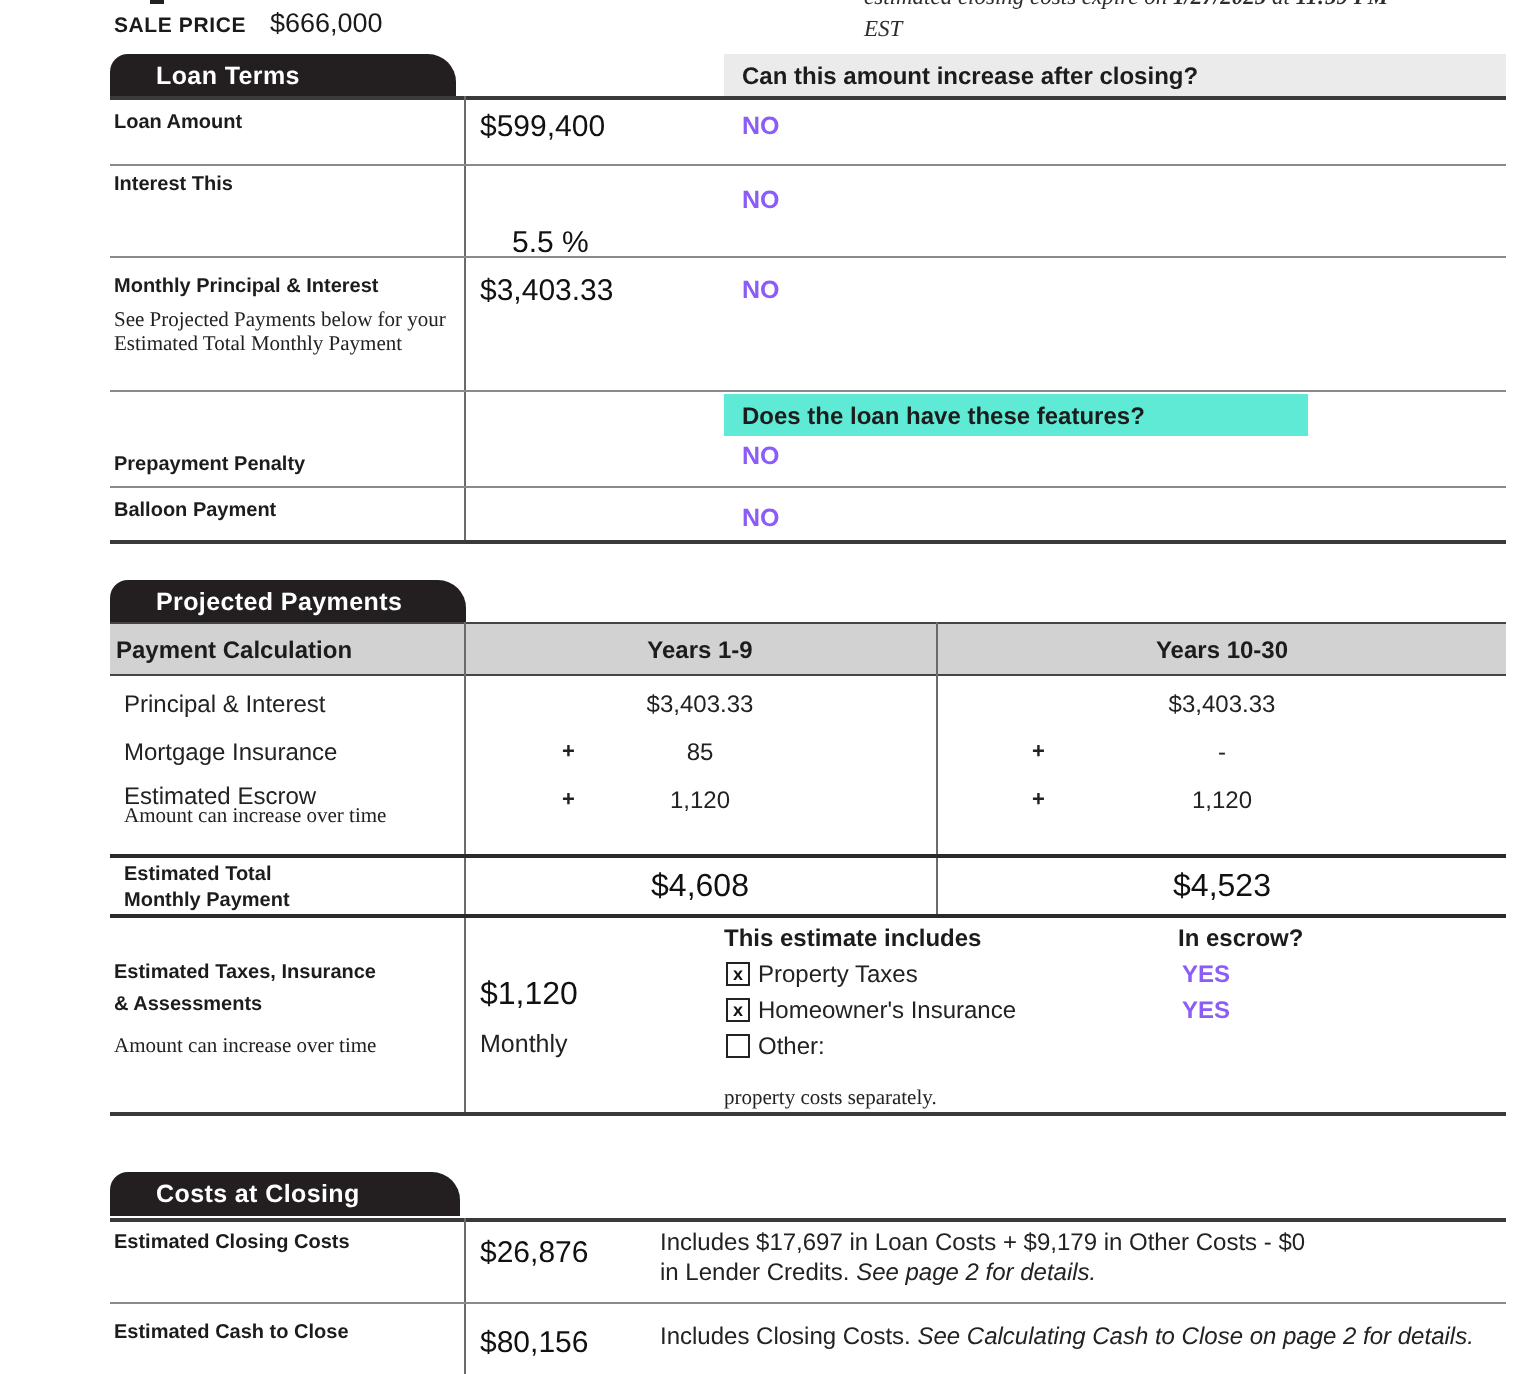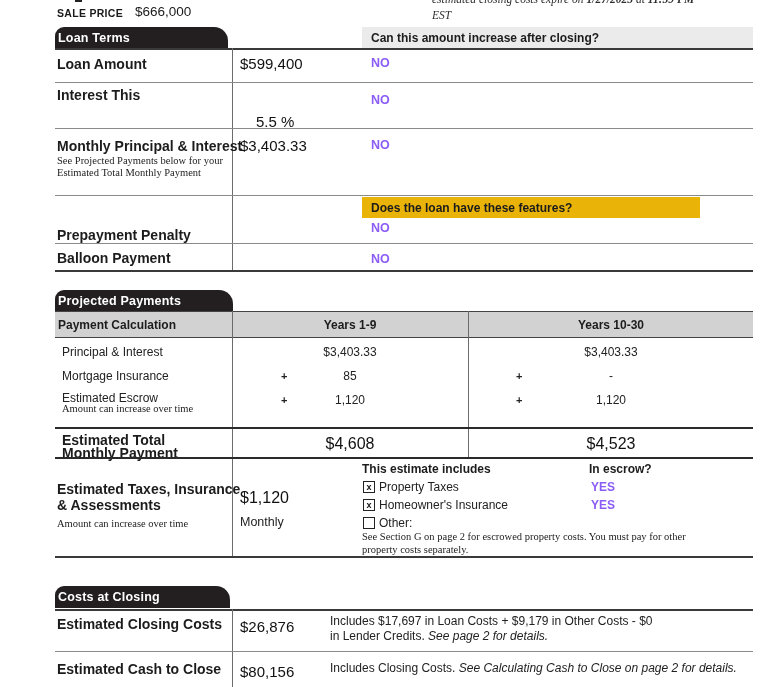--- a/index.html
+++ b/index.html
@@ -1,29 +1,29 @@
 <!DOCTYPE html>
 <html><head>
 <meta charset="utf-8">
 <style>
   html,body{margin:0;padding:0;background:#fff;}
   .page{position:relative;width:760px;height:687px;background:#ffffff;overflow:hidden;
         font-family:"Liberation Sans",sans-serif;color:#1a1a1a;border-radius:32px;}
   .abs{position:absolute;}
   .b{font-weight:bold;}
   .tab{position:absolute;height:22px;background:#231f20;color:#ffffff;font-weight:bold;
-       font-size:12.5px;line-height:22px;padding-left:3px;box-sizing:border-box;
+       font-size:12.5px;line-height:22px;padding-left:23px;box-sizing:border-box;
        border-radius:9px 14px 0 0;letter-spacing:.2px;}
   .graybar{position:absolute;height:21px;font-weight:bold;font-size:12px;line-height:22px;
        padding-left:9px;box-sizing:border-box;color:#1c1c1c;}
   .hline{position:absolute;left:55px;width:698px;background:#8a8a8a;height:1px;}
   .hline.heavy{height:2px;background:#2a2a2a;}
   .hline.med{height:1.5px;background:#3a3a3a;}
   .vline{position:absolute;width:1px;background:#6b6b6b;}
-  .lbl{position:absolute;font-weight:bold;font-size:14px;color:#1c1c1c;}
+  .lbl{position:absolute;font-weight:bold;font-size:10px;color:#1c1c1c;}
   .lbl-sm{position:absolute;font-size:12px;color:#222;}
   .val{position:absolute;font-size:15px;color:#111;}
   .val-lg{position:absolute;font-size:16px;color:#111;}
   .no{position:absolute;font-weight:bold;font-size:12.5px;color:#8b5cf6;}
   .note{position:absolute;font-family:"Liberation Serif",serif;font-size:10.5px;color:#222;white-space:nowrap;}
   .ctr{transform:translateX(-50%);}
   .plus{position:absolute;font-size:11px;font-weight:bold;color:#222;}
   .cb{position:absolute;width:10px;height:10px;border:1.2px solid #222;font-size:9px;
       line-height:10px;text-align:center;font-weight:bold;color:#111;background:#fff;}
   .expiry{position:absolute;left:430px;top:0;width:326px;height:26px;overflow:hidden;
@@ -63,21 +63,21 @@
   <div class="no" style="left:371px;top:93px;">NO</div>
   <div class="hline" style="top:128px;"></div>
 
   <div class="lbl" style="left:57px;top:138px;">Monthly Principal &amp; Interest</div>
   <div class="note" style="left:57px;top:155px;">See Projected Payments below for your</div>
   <div class="note" style="left:57px;top:167px;">Estimated Total Monthly Payment</div>
   <div class="val" style="left:240px;top:137px;">$3,403.33</div>
   <div class="no" style="left:371px;top:138px;">NO</div>
   <div class="hline" style="top:195px;"></div>
 
-  <div class="graybar" style="left:362px;top:197px;width:338px;background:#eab308;">Does the loan have these features?</div>
+  <div class="graybar" style="left:362px;top:197px;width:292px;background:#5eead4;">Does the loan have these features?</div>
   <div class="no" style="left:371px;top:221px;">NO</div>
   <div class="lbl" style="left:57px;top:227px;text-align:center;">Prepayment Penalty</div>
   <div class="hline" style="top:243px;"></div>
   <div class="lbl" style="left:57px;top:250px;">Balloon Payment</div>
   <div class="no" style="left:371px;top:252px;">NO</div>
   <div class="hline med" style="top:270px;"></div>
 
   <div class="tab" style="left:55px;top:290px;width:178px;">Projected Payments</div>
 
   <div class="abs" style="left:55px;top:311px;width:698px;height:27px;background:#d2d2d2;border-top:1px solid #444;border-bottom:1px solid #444;box-sizing:border-box;"></div>
@@ -125,21 +125,20 @@
   <div class="lbl-sm" style="left:379px;top:480px;">Property Taxes</div>
   <div class="no" style="left:591px;top:480px;font-size:12px;">YES</div>
 
   <div class="cb" style="left:363px;top:499px;"><span>x</span></div>
   <div class="lbl-sm" style="left:379px;top:498px;">Homeowner's Insurance</div>
   <div class="no" style="left:591px;top:498px;font-size:12px;">YES</div>
 
   <div class="cb" style="left:363px;top:517px;"></div>
   <div class="lbl-sm" style="left:379px;top:516px;">Other:</div>
 
-  <div class="note" style="left:362px;top:531px;">See Section G on page 2 for escrowed property costs. You must pay for other</div>
   <div class="note" style="left:362px;top:544px;">property costs separately.</div>
   <div class="hline med" style="top:556px;"></div>
 
   <div class="tab" style="left:55px;top:586px;width:175px;">Costs at Closing</div>
   <div class="hline med" style="top:609px;"></div>
   <div class="vline" style="left:232px;top:609px;height:78px;"></div>
 
   <div class="lbl" style="left:57px;top:616px;">Estimated Closing Costs</div>
   <div class="val" style="left:240px;top:618px;">$26,876</div>
   <div class="desc" style="left:330px;top:614px;">Includes $17,697 in Loan Costs + $9,179 in Other Costs - $0</div>

